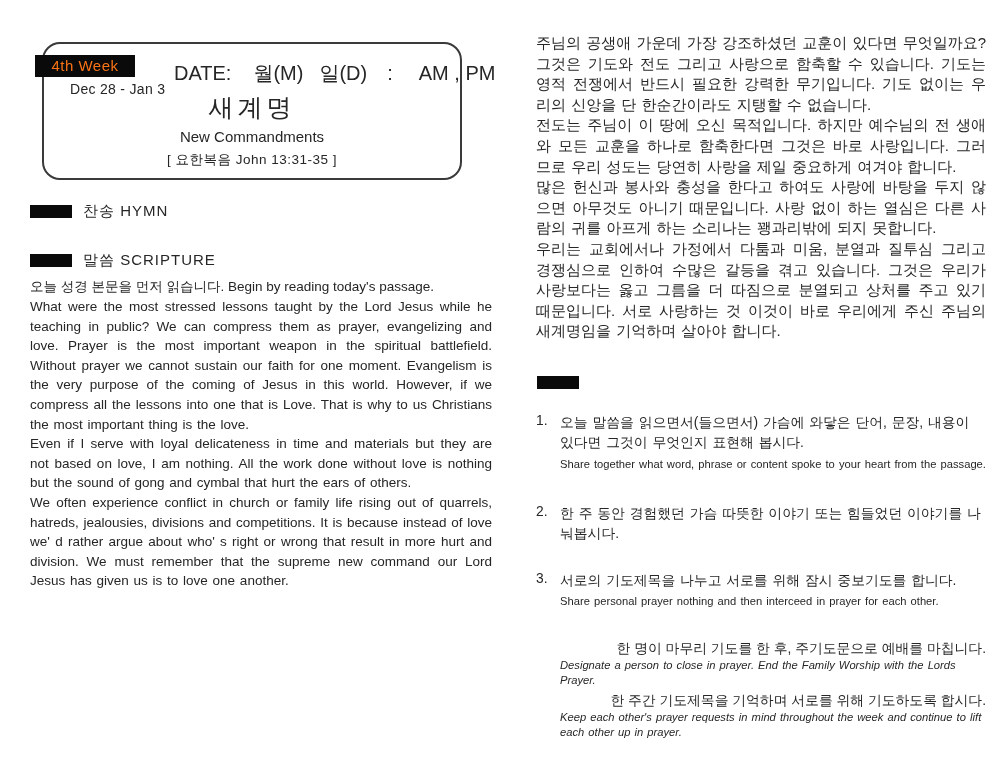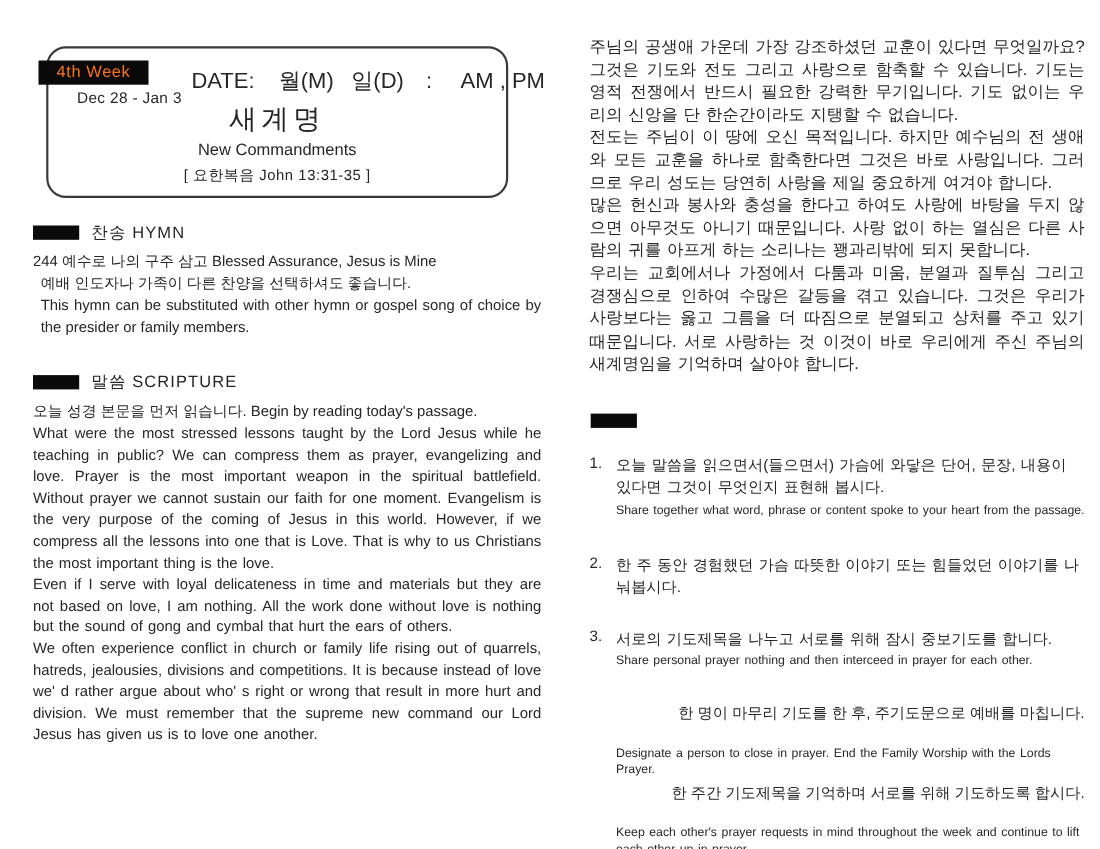--- a/index.html
+++ b/index.html
@@ -122,21 +122,21 @@
   .ft-item { display: flex; font-size: 13.8px; }
   .ft-item .num { width: 24px; flex: 0 0 24px; }
   .ft-item .ko { line-height: 20.5px; word-spacing: 1px; }
   .ft-item .en { font-size: 11.2px; line-height: 15px; margin-top: 3px; word-spacing: 1px; }
   .ft-1 { margin-top: 24px; }
   .ft-2 { margin-top: 32px; }
   .ft-3 { margin-top: 26px; }
 
   .closing { margin-top: 30px; margin-left: 24px; }
   .closing .ko { font-size: 13.8px; line-height: 19px; text-align: right; }
-  .closing .en { font-size: 11.2px; line-height: 15px; margin-top: 20px; word-spacing: 1px; }
+  .closing .en { font-size: 11.2px; line-height: 15px; margin-top: 0; word-spacing: 1px; font-style: italic; }
   .closing .note2 { margin-top: 3px; }
 </style>
 </head>
 <body>
 
 <div class="page">
 
   <div class="col-left">
 
     <div class="title-box">
@@ -152,25 +152,20 @@
       <div class="box-title-ko">새계명</div>
       <div class="box-title-en">New Commandments</div>
       <div class="box-ref">[ 요한복음 John 13:31-35 ]</div>
     </div>
 
     <div class="hymn-sect">
       <div class="sect-head">
         <span class="marker"></span>
         <span>찬송 HYMN</span>
       </div>
-      <div class="body">
-        <div class="hymn-line1">244 예수로 나의 구주 삼고 Blessed Assurance, Jesus is Mine</div>
-        <div class="hymn-ind">예배 인도자나 가족이 다른 찬양을 선택하셔도 좋습니다.</div>
-        <div class="hymn-ind hymn-en">This hymn can be substituted with other hymn or gospel song of choice by the presider or family members.</div>
-      </div>
     </div>
 
     <div class="scripture-sect">
       <div class="sect-head">
         <span class="marker"></span>
         <span>말씀 SCRIPTURE</span>
       </div>
       <div class="intro">오늘 성경 본문을 먼저 읽습니다. Begin by reading today's passage.</div>
       <p>What were the most stressed lessons taught by the Lord Jesus while he teaching in public? We can compress them as prayer, evangelizing and love. Prayer is the most important weapon in the spiritual battlefield. Without prayer we cannot sustain our faith for one moment. Evangelism is the very purpose of the coming of Jesus in this world. However, if we compress all the lessons into one that is Love. That is why to us Christians the most important thing is the love.</p>
       <p>Even if I serve with loyal delicateness in time and materials but they are not based on love, I am nothing. All the work done without love is nothing but the sound of gong and cymbal that hurt the ears of others.</p>

